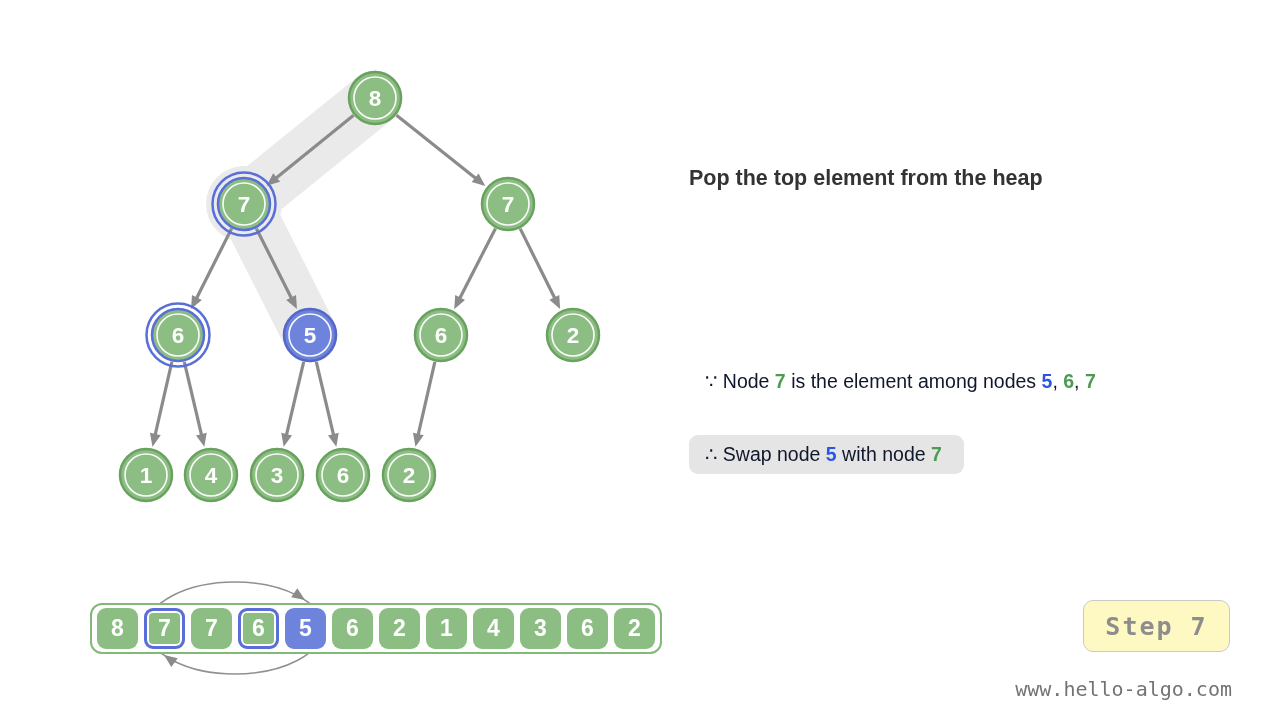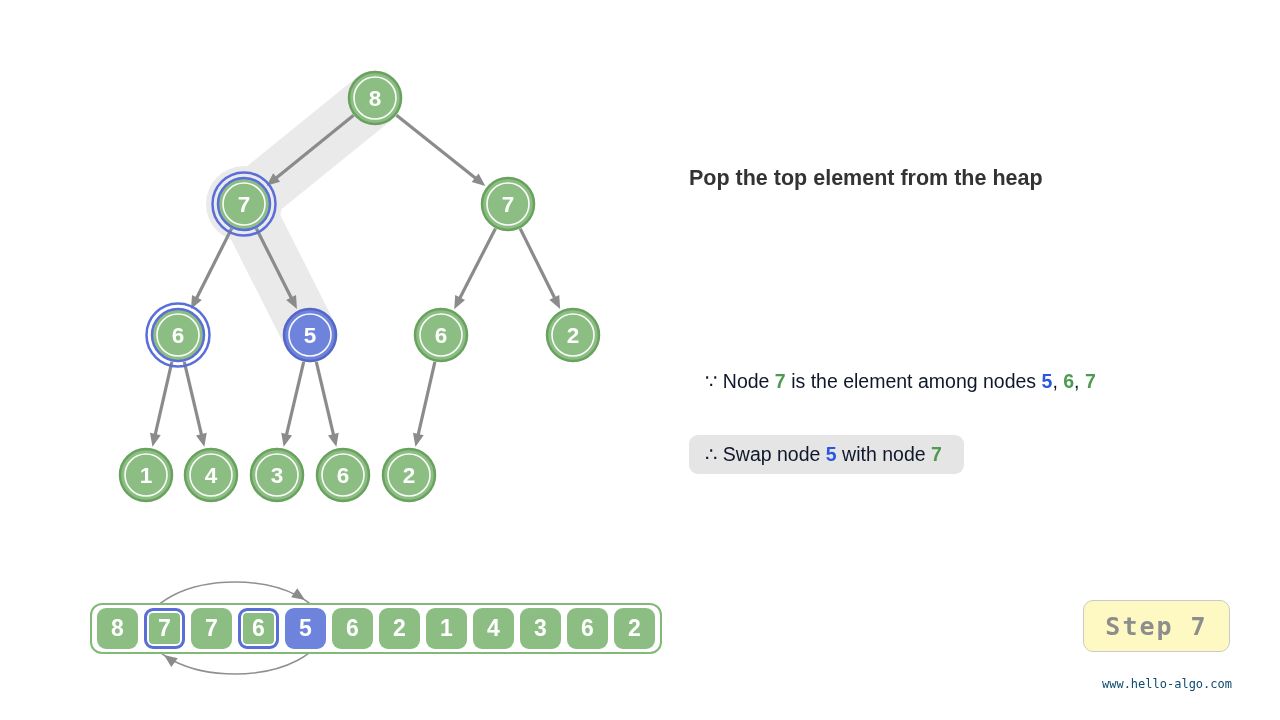--- a/index.html
+++ b/index.html
@@ -26,21 +26,21 @@
   .array-box{position:absolute;left:90px;top:603px;border:2px solid #82b878;border-radius:12px;background:#fff;padding:3px 5px;z-index:1;}
   #array-cells{display:flex;gap:6px;}
   .cell{width:41px;height:41px;border-radius:9px;display:flex;align-items:center;justify-content:center;font-weight:700;font-size:23px;color:#fff;box-sizing:border-box;}
   .cell.green{background:#8cbe83;}
   .cell.green-ring{background:#8cbe83;border:3px solid #5a6ed8;box-shadow:inset 0 0 0 2px #fff;}
   .cell.blue{background:#6e84dc;}
   .swap-over{position:absolute;left:130px;top:570px;z-index:2;pointer-events:none;}
 
   
   .step-btn{position:absolute;left:1083px;top:600px;width:147px;height:52px;box-sizing:border-box;border:1.5px solid #c9c9c9;border-radius:10px;background:#fef9c3;color:#8d8d8d;font-family:"DejaVu Sans Mono",monospace;font-weight:700;font-size:25px;display:flex;align-items:center;justify-content:center;letter-spacing:2px;cursor:default;}
-  .watermark{position:absolute;right:48px;top:677px;font-family:"DejaVu Sans Mono",monospace;font-size:12px;color:#0c4a6e;}
+  .watermark{position:absolute;right:48px;top:677px;font-family:"DejaVu Sans Mono",monospace;font-size:20px;color:#737373;}
 </style>
 </head>
 <body>
 
 <div class="stage">
 
   <svg id="tree-svg" width="580" height="500" viewBox="0 0 580 500">
       <polyline points="295,58 164,164 230,295" fill="none" stroke="#eaeaea" stroke-width="55" stroke-linecap="round" stroke-linejoin="round"></polyline>
       <circle cx="164" cy="164" r="38" fill="#eaeaea"></circle>
       <line x1="273.6219662304614" y1="75.29825633260377" x2="194.3179388004366" y2="139.46792738285282" stroke="#8b8b8b" stroke-width="3.2"></line>

